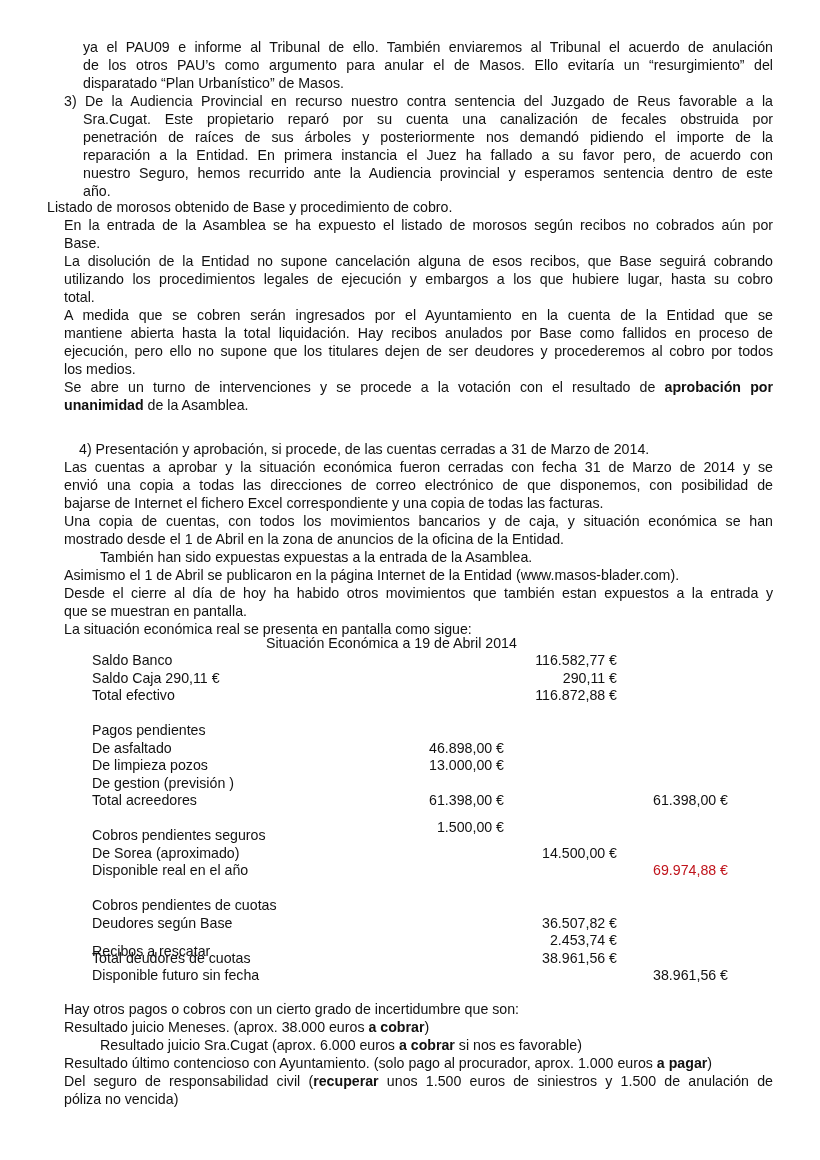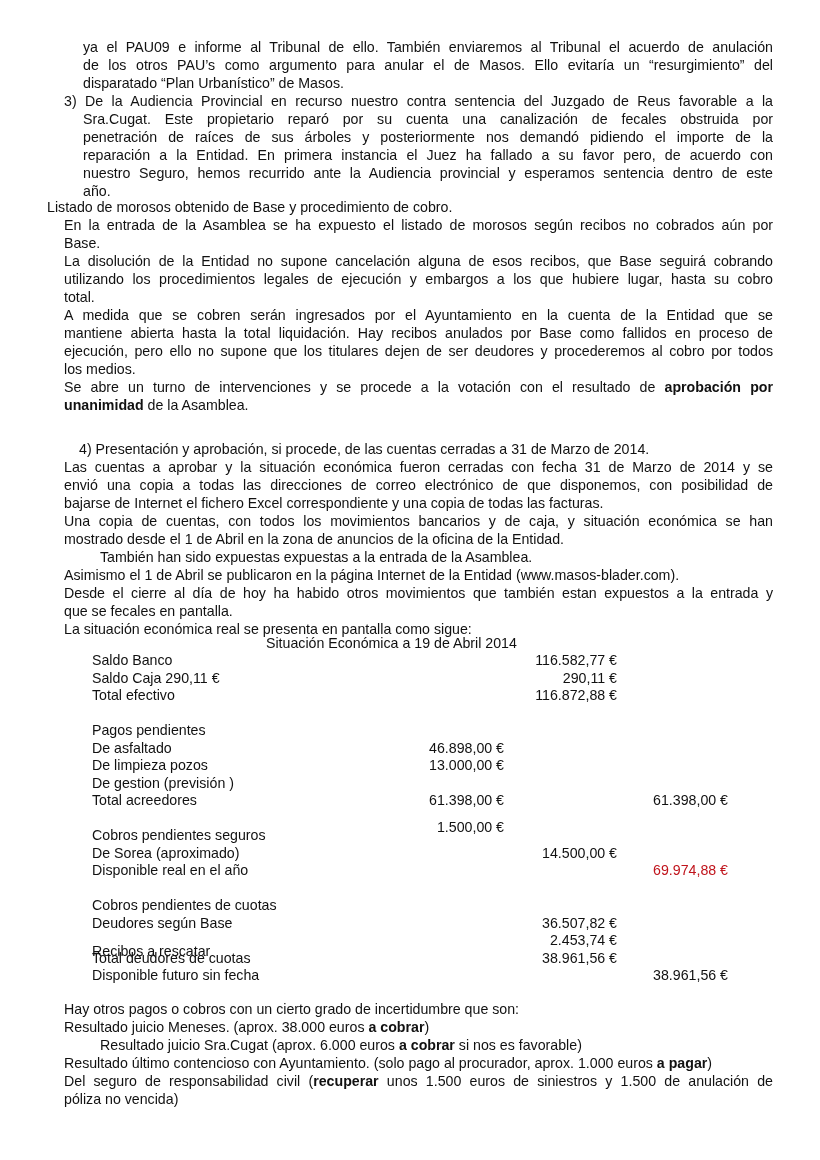--- a/index.html
+++ b/index.html
@@ -44,21 +44,21 @@
 
   <div class="line bold" style="left:47px;top:440px;margin-left:32px;">4) Presentación y aprobación, si procede, de las cuentas cerradas a 31 de Marzo de 2014.</div>
   <div class="line just" style="left:64px;top:458px;width:709px;">Las cuentas a aprobar y la situación económica fueron cerradas con fecha 31 de Marzo de 2014 y se</div>
   <div class="line just" style="left:64px;top:476px;width:709px;">envió una copia a todas las direcciones de correo electrónico de que disponemos, con posibilidad de</div>
   <div class="line" style="left:64px;top:494px;text-align:center;">bajarse de Internet el fichero Excel correspondiente y una copia de todas las facturas.</div>
   <div class="line just" style="left:64px;top:512px;width:709px;">Una copia de cuentas, con todos los movimientos bancarios y de caja, y situación económica  se han</div>
   <div class="line" style="left:64px;top:530px;">mostrado desde el 1 de Abril en la zona de anuncios de la oficina de la Entidad.</div>
   <div class="line" style="left:64px;top:548px;margin-left:36px;">También han sido expuestas expuestas a la entrada de la Asamblea.</div>
   <div class="line" style="left:64px;top:566px;">Asimismo el 1 de Abril se publicaron en la página Internet de la Entidad (www.masos-blader.com).</div>
   <div class="line just" style="left:64px;top:584px;width:709px;">Desde el cierre al día de hoy ha habido otros movimientos que también estan expuestos a la entrada y</div>
-  <div class="line" style="left:64px;top:602px;">que se fecales en pantalla.</div>
+  <div class="line" style="left:64px;top:602px;">que se muestran en pantalla.</div>
   <div class="line" style="left:64px;top:620px;">La situación económica real se presenta en pantalla como sigue:</div>
 
   <div class="line bold" style="left:266px;top:634px;">Situación Económica a 19 de Abril 2014</div>
   <div id="econ-table">
       <div class="line" style="left:92px;top:651px;">Saldo Banco</div>
       <div class="amt" style="left:490px;width:127px;top:651px;">116.582,77 €</div>
       <div class="line" style="left:92px;top:668.5px;">Saldo Caja 290,11 €</div>
       <div class="amt" style="left:490px;width:127px;top:668.5px;">290,11 €</div>
       <div class="line bold" style="left:92px;top:686px;">Total efectivo</div>
       <div class="amt bold" style="left:490px;width:127px;top:686px;">116.872,88 €</div>

